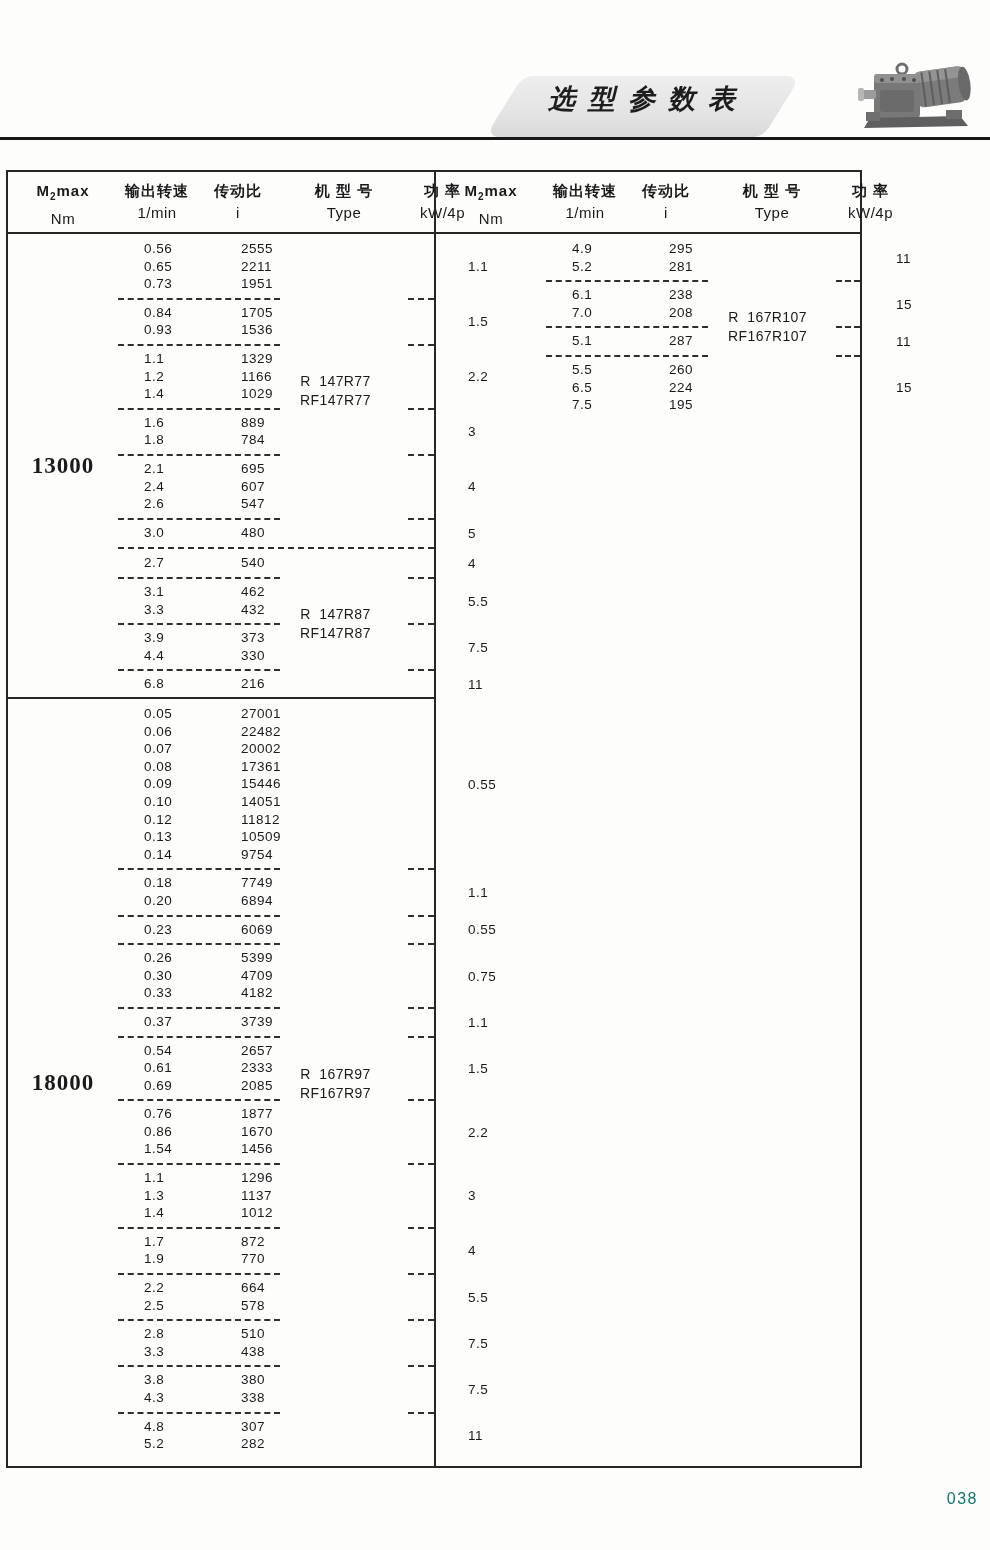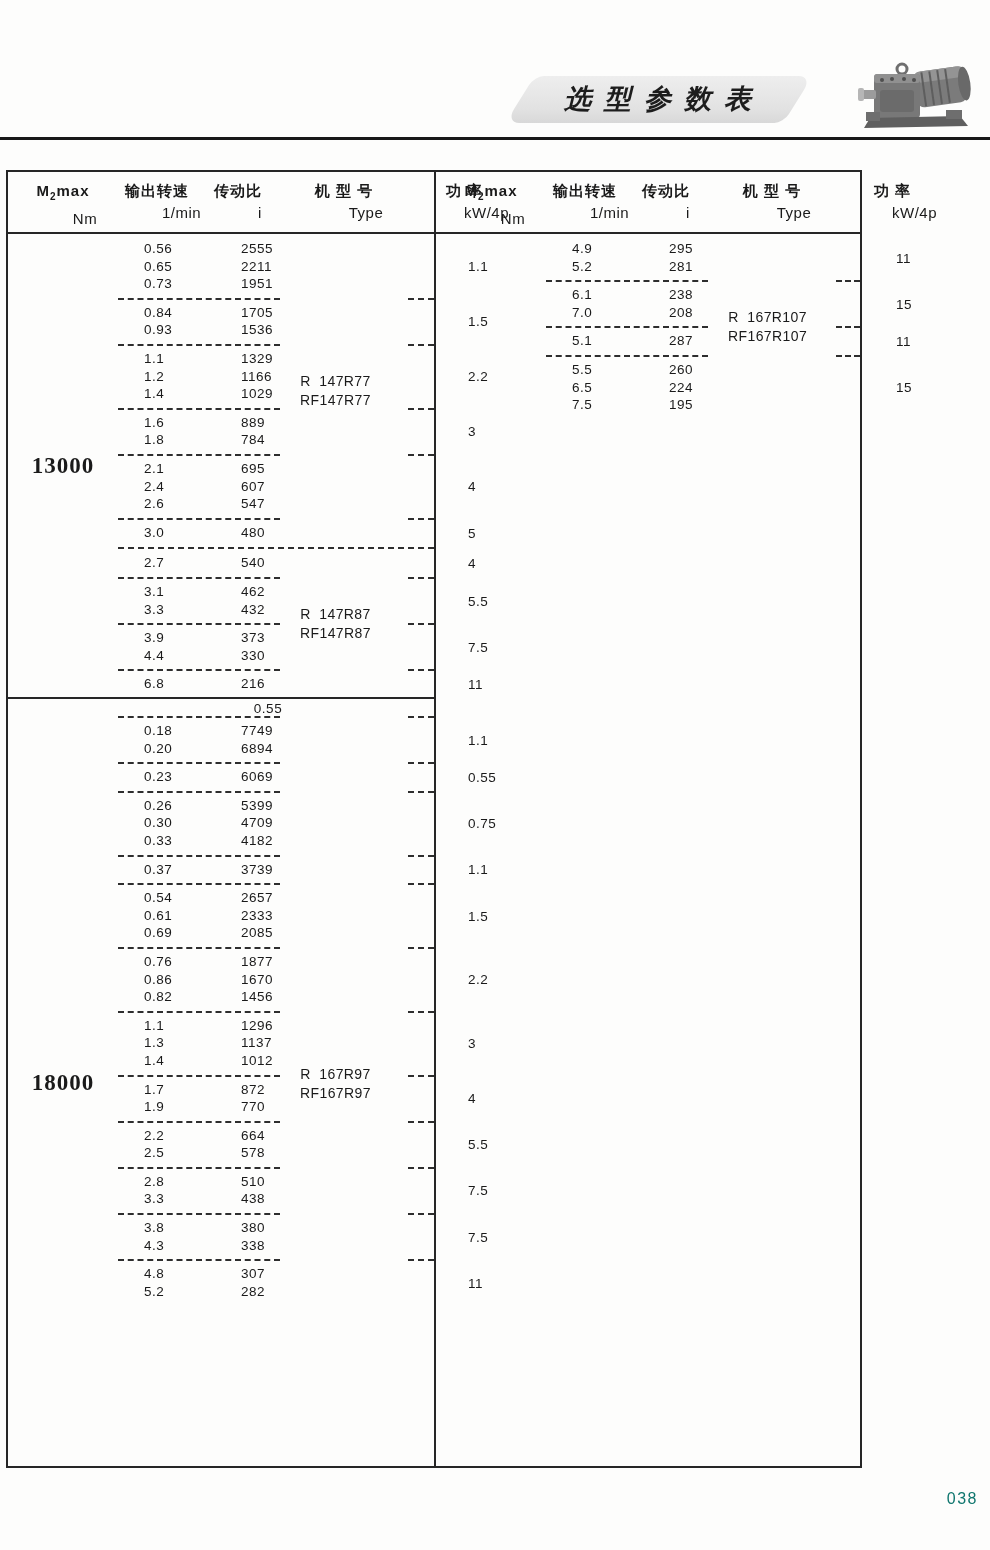--- a/index.html
+++ b/index.html
@@ -5,38 +5,38 @@
   * { margin:0; padding:0; box-sizing:border-box; }
   html,body { width:990px; }
   body {
     width:990px; height:1550px; position:relative;
     background:#fdfdfc; color:#1a1a1a;
     font-family:"Liberation Sans", sans-serif;
     overflow:hidden;
   }
   
   .top-rule { position:absolute; left:0; top:137px; width:990px; height:3px; background:#181818; }
-  .banner { position:absolute; left:520px; top:76px; width:278px; height:47px; }
+  .banner { position:absolute; left:504px; top:76px; width:278px; height:61px; }
   .banner::before { content:""; position:absolute; inset:0; transform:skewX(-32deg);
     background:linear-gradient(180deg,#eeeeee 0%,#e2e2e2 70%,#d8d8d8 100%);
     border-radius:9px 14px 9px 14px; }
   .banner-text { position:relative; z-index:1; text-align:center; line-height:46px;
     font-size:27px; font-weight:bold; font-style:italic; letter-spacing:13px;
     color:#1d1d1d; padding-left:10px; white-space:nowrap; }
   .motor { position:absolute; left:858px; top:56px; width:118px; height:82px; }
   
   .table-wrap { position:absolute; left:6px; top:170px; width:856px; height:1298px;
     border:2px solid #262626; display:flex; background:#fdfdfc; }
   .half { width:50%; display:flex; flex-direction:column; }
   .half.right { border-left:2px solid #262626; }
   .thead { height:62px; flex:0 0 62px; border-bottom:2px solid #262626;
     display:grid; grid-template-columns:110px 78px 84px 128px 1fr; padding-top:9px; }
   .hc { text-align:center; }
   .hc .zh { font-size:15px; font-weight:600; line-height:20px; letter-spacing:1px; white-space:pre; }
-  .hc .en { font-size:15px; line-height:24px; letter-spacing:0.5px;margin-left:44px; }
+  .hc .en { font-size:15px; line-height:24px; letter-spacing:0.5px; }
   .hc sub { font-size:10px; }
   .hc.power-h { padding-left:12px; }
   .half-body { flex:1 1 auto; display:flex; flex-direction:column; }
   .section { position:relative; display:flex; flex-direction:column; }
   #body-left .section:first-child { flex:0 0 463px; height:463px; }
   #body-left .section:last-child { flex:1 1 auto; border-top:2px solid #262626; }
   #body-right .section { flex:1 1 auto; }
   .sec-body { flex:1 1 auto; display:flex; flex-direction:column; padding-top:2px; }
   #body-left .block { flex:1 0 auto; }
   #body-right .block { flex:0 0 auto; }
@@ -299,20 +299,42 @@
             </div>
           </div>
         </div>
         <div class="section">
           <div class="m2label">18000</div>
           <div class="sec-body">
             <div class="block">
               <div class="type-label"><div>R  167R97</div><div>RF167R97</div></div>
               <div class="group">
                 <div class="spacer"></div>
+                <div class="col speeds">
+                  <div class="val">0.05</div>
+                  <div class="val">0.06</div>
+                  <div class="val">0.07</div>
+                  <div class="val">0.08</div>
+                  <div class="val">0.09</div>
+                  <div class="val">0.10</div>
+                  <div class="val">0.12</div>
+                  <div class="val">0.13</div>
+                  <div class="val">0.14</div>
+                </div>
+                <div class="col ratios">
+                  <div class="val">27001</div>
+                  <div class="val">22482</div>
+                  <div class="val">20002</div>
+                  <div class="val">17361</div>
+                  <div class="val">15446</div>
+                  <div class="val">14051</div>
+                  <div class="val">11812</div>
+                  <div class="val">10509</div>
+                  <div class="val">9754</div>
+                </div>
                 <div class="spacer"></div>
                 <div class="power">0.55</div>
               </div>
               <div class="sep">
                 <div class="d23"></div>
                 <div class="d5"></div>
               </div>
               <div class="group">
                 <div class="spacer"></div>
                 <div class="col speeds">
@@ -396,21 +418,21 @@
               </div>
               <div class="sep">
                 <div class="d23"></div>
                 <div class="d5"></div>
               </div>
               <div class="group">
                 <div class="spacer"></div>
                 <div class="col speeds">
                   <div class="val">0.76</div>
                   <div class="val">0.86</div>
-                  <div class="val">0.82</div>
+                  <div class="val">1.54</div>
                 </div>
                 <div class="col ratios">
                   <div class="val">1877</div>
                   <div class="val">1670</div>
                   <div class="val">1456</div>
                 </div>
                 <div class="spacer"></div>
                 <div class="power">2.2</div>
               </div>
               <div class="sep">

